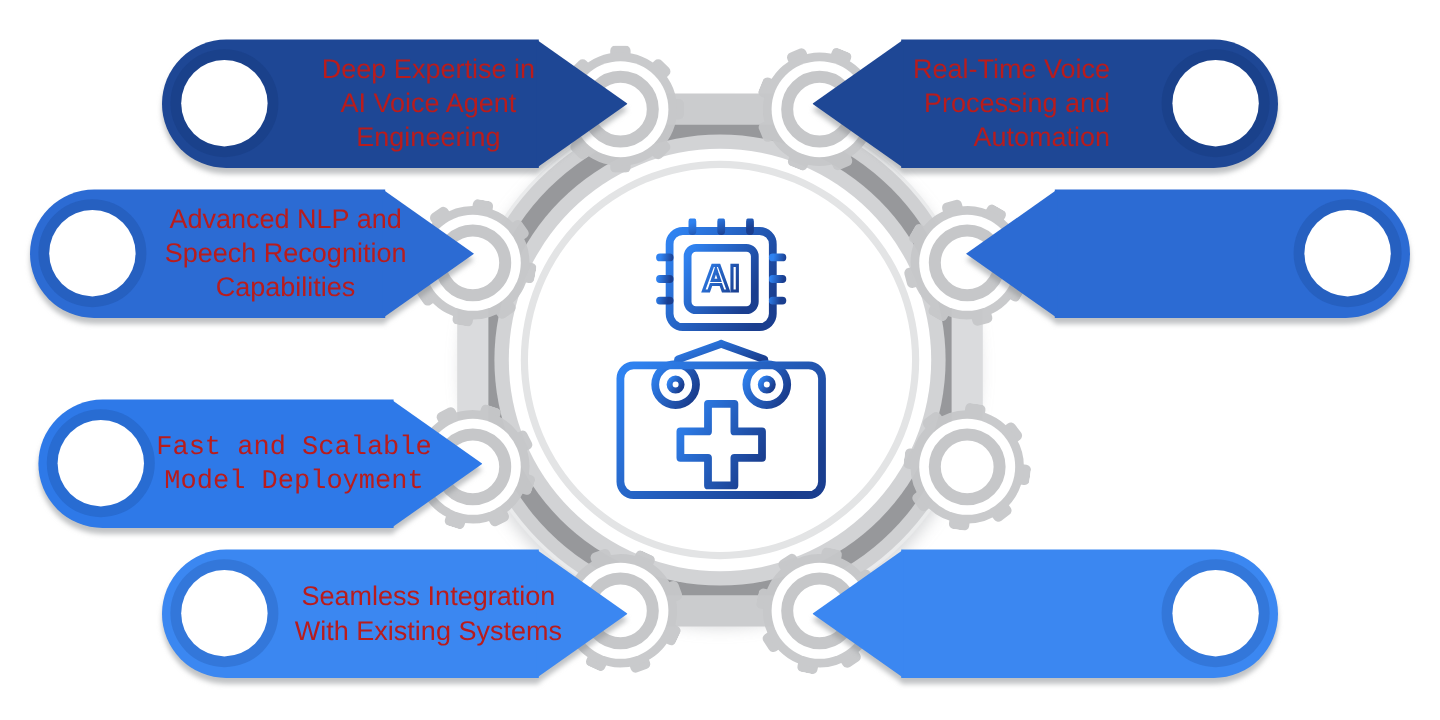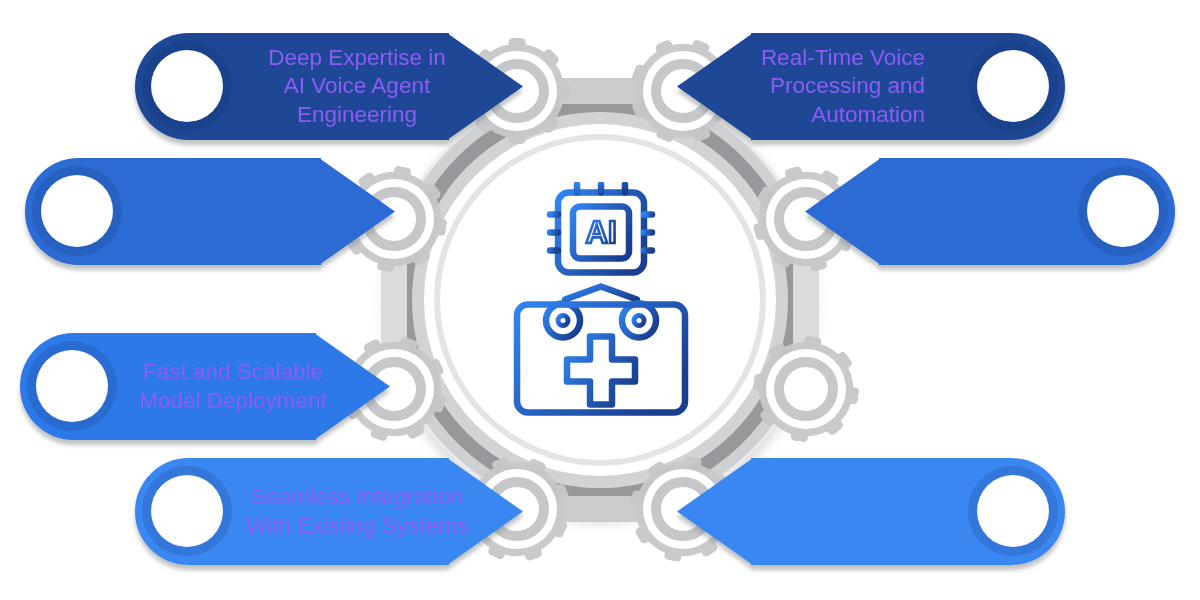--- a/index.html
+++ b/index.html
@@ -43,30 +43,30 @@
   .banner.left  .body{left:0;right:74px;border-radius:54px 0 0 54px;}
   .banner.right .body{right:0;left:74px;border-radius:0 54px 54px 0;}
   .banner .arrow{position:absolute;top:0;bottom:0;width:76px;background:var(--bc);}
   .banner.left  .arrow{right:0;clip-path:polygon(0 0,100% 50%,0 100%);}
   .banner.right .arrow{left:0;clip-path:polygon(100% 0,0 50%,100% 100%);}
   .banner .dot{position:absolute;top:17px;width:72px;height:72px;border-radius:50%;
         background:#ffffff;box-shadow:0 0 0 9px rgba(9,36,89,.15);}
   .banner.left .dot{left:16px;}
   .banner.right .dot{right:16px;}
   .banner .label{position:absolute;top:0;bottom:0;display:flex;align-items:center;
-        justify-content:center;text-align:center;color:#8b5cf6;font-size:22.5px;
+        justify-content:center;text-align:center;color:#b91c1c;font-size:22.5px;
         line-height:1.27;white-space:pre-line;}
   .banner.left  .label{left:92px;right:36px;}
   .banner.right .label{left:36px;right:92px;text-align:right;}
 
   .b1L{left:135px;top:33px;width:388px;}
   .b1R{left:677px;top:33px;width:388px;}
   .b2L{left:25px; top:158px;width:370px;}
   .b2R{left:805px;top:158px;width:370px;}
-  .b3L{left:20px; top:333px;width:370px;}
+  .b3L{left:32px; top:333px;width:370px;font-family:Liberation Mono, monospace;}
   .b3R{left:805px;top:333px;width:370px;}
   .b4L{left:135px;top:458px;width:388px;}
   .b4R{left:677px;top:458px;width:388px;}
 </style>
 </head>
 <body>
 
 <div class="stage">
 
   <svg width="0" height="0" style="position:absolute">
@@ -180,20 +180,23 @@
     <div class="dot"></div>
     <div class="label">Real-Time Voice
 Processing and
 Automation</div>
   </div>
 
   <div class="banner left b2L" style="--bc: #2c6bd3;">
     <div class="body"></div>
     <div class="arrow"></div>
     <div class="dot"></div>
+    <div class="label">Advanced NLP and
+Speech Recognition
+Capabilities</div>
   </div>
 
   <div class="banner right b2R" style="--bc: #2c6bd3;">
     <div class="body"></div>
     <div class="arrow"></div>
     <div class="dot"></div>
   </div>
 
   <div class="banner left b3L" style="--bc: #2e79e8;">
     <div class="body"></div>

